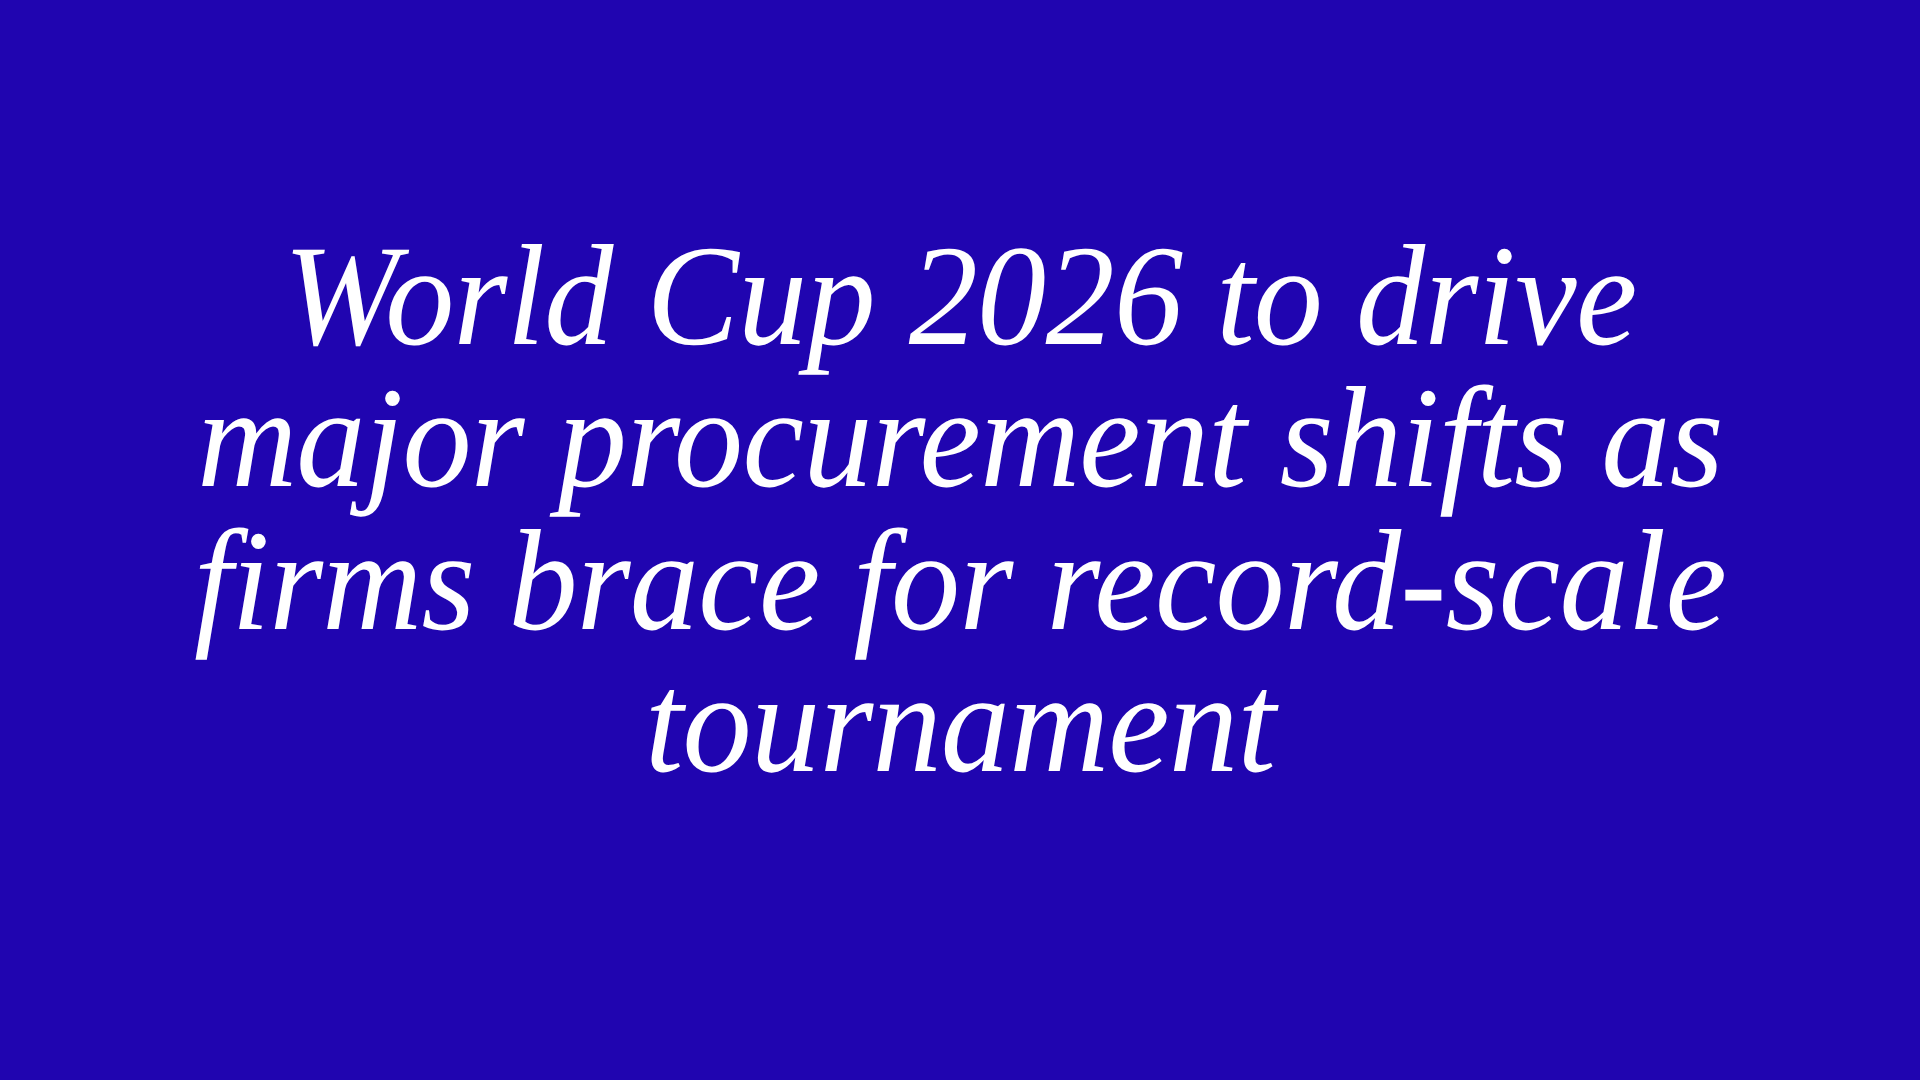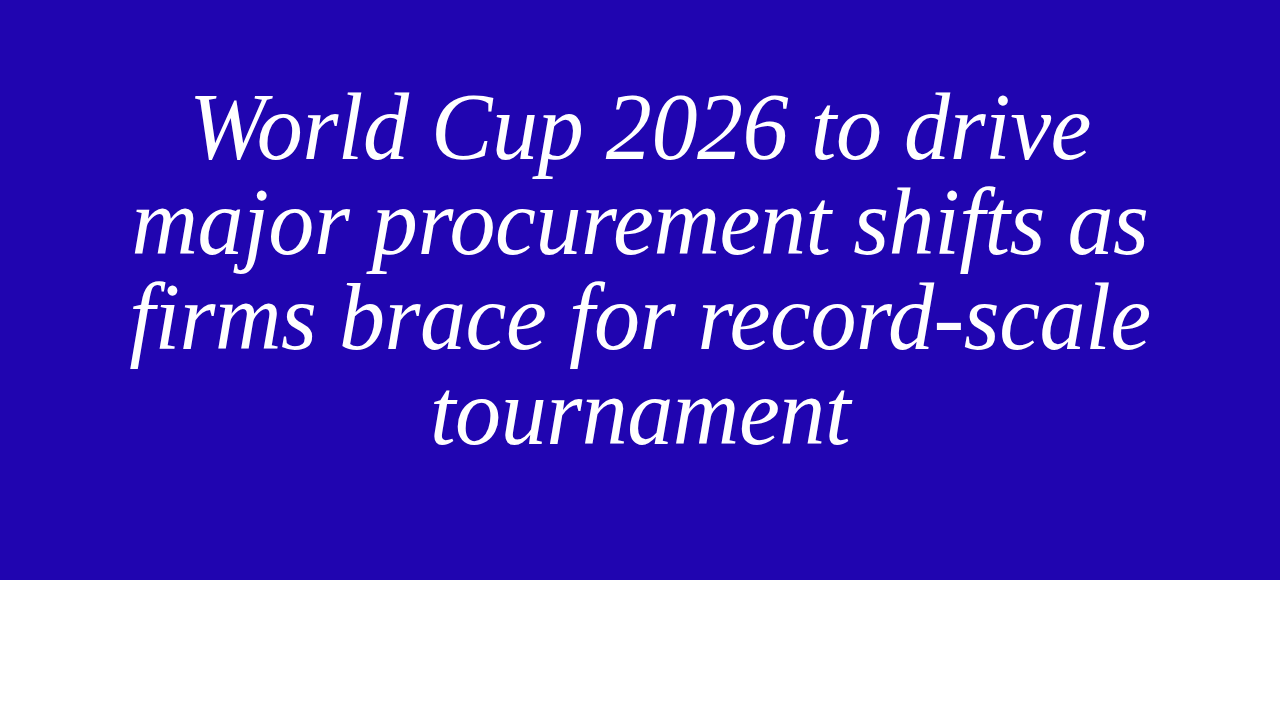--- a/index.html
+++ b/index.html
@@ -9,21 +9,21 @@
   }
   body {
     width: 1280px;
     height: 720px;
     overflow: hidden;
     font-family: "Liberation Serif", "DejaVu Serif", serif;
   }
   #poster {
     position: relative;
     width: 1280px;
-    height: 580px;
+    height: 720px;
     background: #2005b0;
     display: flex;
     align-items: center;
     justify-content: center;
     box-sizing: border-box;
   }
   #headline-block {
     width: 1160px;
     margin: 0;
     padding: 0;

